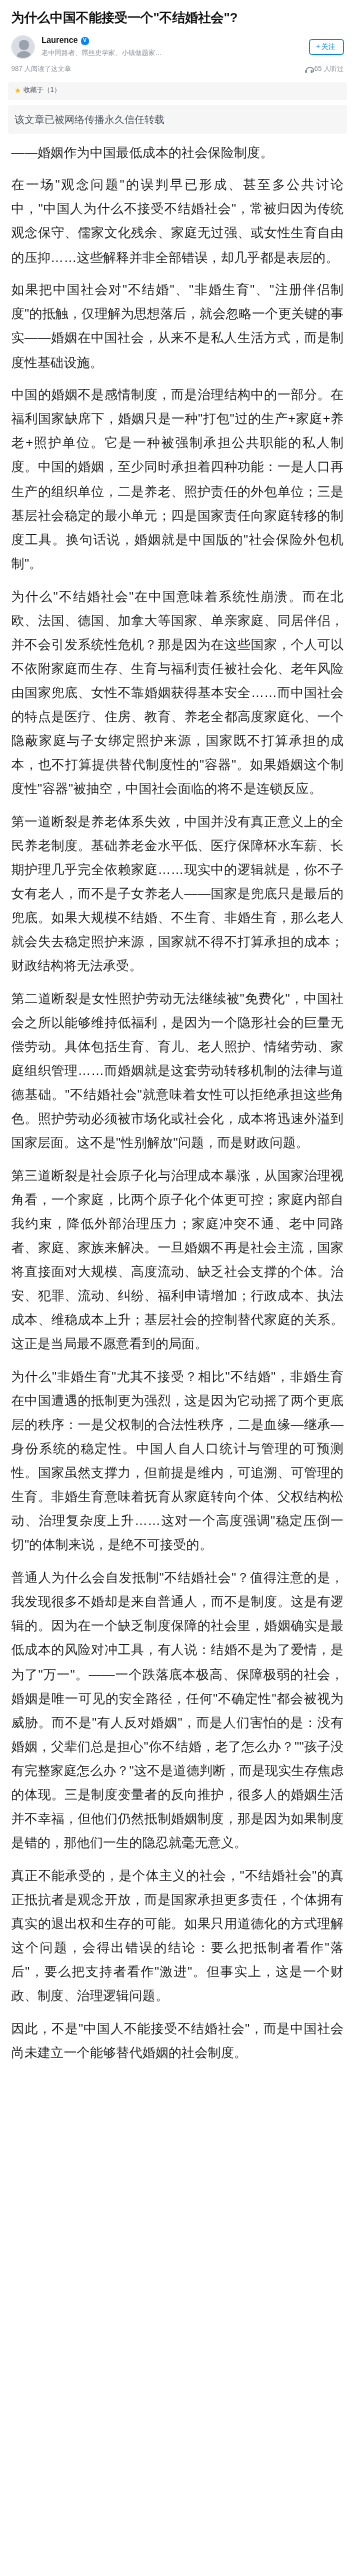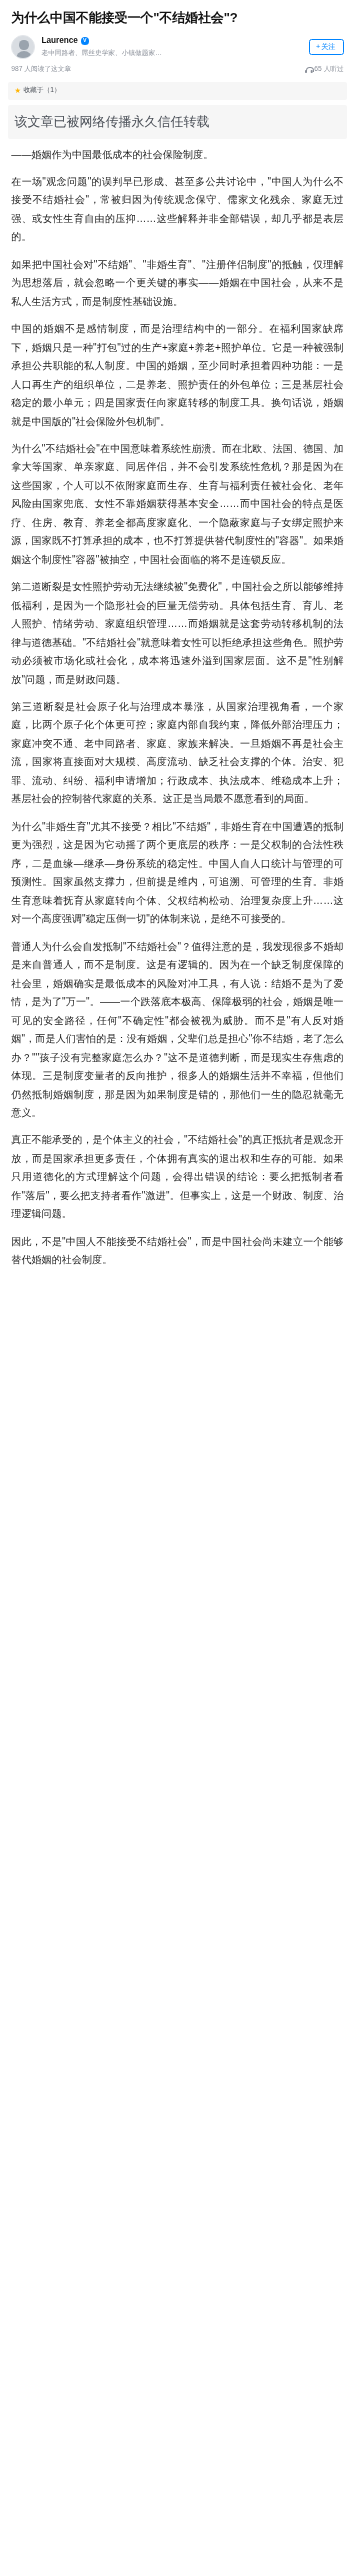--- a/index.html
+++ b/index.html
@@ -155,29 +155,29 @@
   .star-icon {
     color: #ffb400;
     font-size: 7.2px;
     margin-right: 2.6px;
   }
   .notice {
     margin: 0 8.2px 6.2px 8.2px;
     background: #f6f6f6;
     border-radius: 2.1px;
     padding: 6.2px 6.2px;
-    font-size: 13px;
+    font-size: 10px;
     color: #4a4f57;
     line-height: 1.7;
   }
   .body {
     padding: 0 11.3px 5.2px 11.3px;
   }
   .body p {
-    font-size: 10px;
+    font-size: 13px;
     line-height: 1.85;
     color: #1a1a1a;
     margin: 0 0 8.8px 0;
     text-align: justify;
     letter-spacing: 0.1px;
   }
   .footer {
     position: absolute;
     bottom: 0;
     left: 0;
@@ -228,20 +228,21 @@
   <div class="notice">
     <span>该文章已被网络传播永久信任转载</span>
   </div>
 
   <div class="body">
     <p>——婚姻作为中国最低成本的社会保险制度。</p>
     <p>在一场"观念问题"的误判早已形成、甚至多公共讨论中，"中国人为什么不接受不结婚社会"，常被归因为传统观念保守、儒家文化残余、家庭无过强、或女性生育自由的压抑……这些解释并非全部错误，却几乎都是表层的。</p>
     <p>如果把中国社会对"不结婚"、"非婚生育"、"注册伴侣制度"的抵触，仅理解为思想落后，就会忽略一个更关键的事实——婚姻在中国社会，从来不是私人生活方式，而是制度性基础设施。</p>
     <p>中国的婚姻不是感情制度，而是治理结构中的一部分。在福利国家缺席下，婚姻只是一种"打包"过的生产+家庭+养老+照护单位。它是一种被强制承担公共职能的私人制度。中国的婚姻，至少同时承担着四种功能：一是人口再生产的组织单位，二是养老、照护责任的外包单位；三是基层社会稳定的最小单元；四是国家责任向家庭转移的制度工具。换句话说，婚姻就是中国版的"社会保险外包机制"。</p>
     <p>为什么"不结婚社会"在中国意味着系统性崩溃。而在北欧、法国、德国、加拿大等国家、单亲家庭、同居伴侣，并不会引发系统性危机？那是因为在这些国家，个人可以不依附家庭而生存、生育与福利责任被社会化、老年风险由国家兜底、女性不靠婚姻获得基本安全……而中国社会的特点是医疗、住房、教育、养老全都高度家庭化、一个隐蔽家庭与子女绑定照护来源，国家既不打算承担的成本，也不打算提供替代制度性的"容器"。如果婚姻这个制度性"容器"被抽空，中国社会面临的将不是连锁反应。</p>
+    <p>第一道断裂是养老体系失效，中国并没有真正意义上的全民养老制度。基础养老金水平低、医疗保障杯水车薪、长期护理几乎完全依赖家庭……现实中的逻辑就是，你不子女有老人，而不是子女养老人——国家是兜底只是最后的兜底。如果大规模不结婚、不生育、非婚生育，那么老人就会失去稳定照护来源，国家就不得不打算承担的成本；财政结构将无法承受。</p>
     <p>第二道断裂是女性照护劳动无法继续被"免费化"，中国社会之所以能够维持低福利，是因为一个隐形社会的巨量无偿劳动。具体包括生育、育儿、老人照护、情绪劳动、家庭组织管理……而婚姻就是这套劳动转移机制的法律与道德基础。"不结婚社会"就意味着女性可以拒绝承担这些角色。照护劳动必须被市场化或社会化，成本将迅速外溢到国家层面。这不是"性别解放"问题，而是财政问题。</p>
     <p>第三道断裂是社会原子化与治理成本暴涨，从国家治理视角看，一个家庭，比两个原子化个体更可控；家庭内部自我约束，降低外部治理压力；家庭冲突不通、老中同路者、家庭、家族来解决。一旦婚姻不再是社会主流，国家将直接面对大规模、高度流动、缺乏社会支撑的个体。治安、犯罪、流动、纠纷、福利申请增加；行政成本、执法成本、维稳成本上升；基层社会的控制替代家庭的关系。这正是当局最不愿意看到的局面。</p>
     <p>为什么"非婚生育"尤其不接受？相比"不结婚"，非婚生育在中国遭遇的抵制更为强烈，这是因为它动摇了两个更底层的秩序：一是父权制的合法性秩序，二是血缘—继承—身份系统的稳定性。中国人自人口统计与管理的可预测性。国家虽然支撑力，但前提是维内，可追溯、可管理的生育。非婚生育意味着抚育从家庭转向个体、父权结构松动、治理复杂度上升……这对一个高度强调"稳定压倒一切"的体制来说，是绝不可接受的。</p>
     <p>普通人为什么会自发抵制"不结婚社会"？值得注意的是，我发现很多不婚却是来自普通人，而不是制度。这是有逻辑的。因为在一个缺乏制度保障的社会里，婚姻确实是最低成本的风险对冲工具，有人说：结婚不是为了爱情，是为了"万一"。——一个跌落底本极高、保障极弱的社会，婚姻是唯一可见的安全路径，任何"不确定性"都会被视为威胁。而不是"有人反对婚姻"，而是人们害怕的是：没有婚姻，父辈们总是担心"你不结婚，老了怎么办？""孩子没有完整家庭怎么办？"这不是道德判断，而是现实生存焦虑的体现。三是制度变量者的反向推护，很多人的婚姻生活并不幸福，但他们仍然抵制婚姻制度，那是因为如果制度是错的，那他们一生的隐忍就毫无意义。</p>
     <p>真正不能承受的，是个体主义的社会，"不结婚社会"的真正抵抗者是观念开放，而是国家承担更多责任，个体拥有真实的退出权和生存的可能。如果只用道德化的方式理解这个问题，会得出错误的结论：要么把抵制者看作"落后"，要么把支持者看作"激进"。但事实上，这是一个财政、制度、治理逻辑问题。</p>
     <p>因此，不是"中国人不能接受不结婚社会"，而是中国社会尚未建立一个能够替代婚姻的社会制度。</p>
   </div>
 
   <div class="footer">
     

